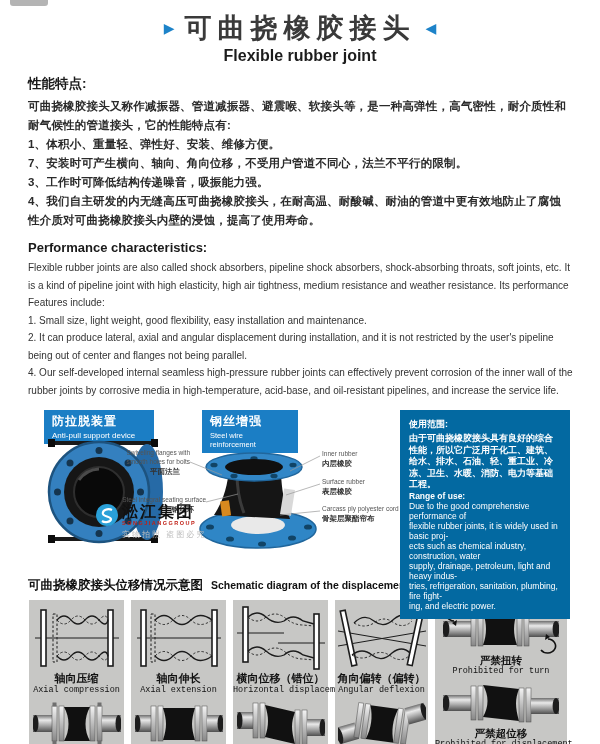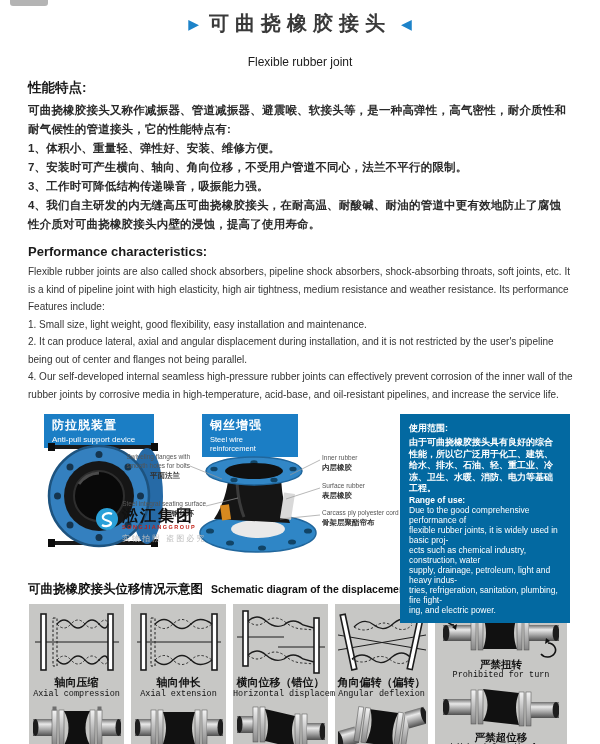--- a/index.html
+++ b/index.html
@@ -3,22 +3,22 @@
 <meta charset="utf-8">
 <style>
   html,body{margin:0;padding:0;background:#fff;}
   body{font-family:"Liberation Sans",sans-serif;color:#222;}
   .page{position:relative;width:600px;height:744px;background:#fff;overflow:hidden;margin:0 auto;}
   .smudge{position:absolute;left:10px;top:0;width:38px;height:6px;background:#777;opacity:.55;border-radius:0 0 3px 3px;}
   
   .hdr{padding-top:10px;text-align:center;}
   .hdr-row{display:flex;align-items:center;justify-content:center;gap:10px;}
   .tri{color:#1d83c9;font-size:14px;line-height:1;}
-  .title-cn{font-size:20px;font-weight:600;letter-spacing:6px;color:#3a3a3a;}
-  .title-en{font-size:12px;font-weight:normal;color:#1c1c1c;margin-top:18px;}
+  .title-cn{font-size:27px;font-weight:600;letter-spacing:6px;color:#3a3a3a;}
+  .title-en{font-size:16px;font-weight:bold;color:#1c1c1c;margin-top:1px;}
   
   .tx{margin:0 28px;}
   .h-cn{font-size:13.5px;font-weight:bold;color:#1a1a1a;margin:10px 28px 4px;}
   .cnp{font-size:11.5px;font-weight:600;color:#2a2a2a;line-height:19px;letter-spacing:.2px;}
   .h-en{font-size:13px;font-weight:bold;color:#1a1a1a;margin:10px 28px 4px;}
   .enp{font-size:10px;color:#333;line-height:17.5px;width:548px;}
   .enp div{margin:0;}
   
   .devices{position:relative;width:600px;height:160px;margin-top:6px;}
   .bluetag{position:absolute;background:#1b7ec5;color:#fff;padding:3px 8px 4px;box-sizing:border-box;}

